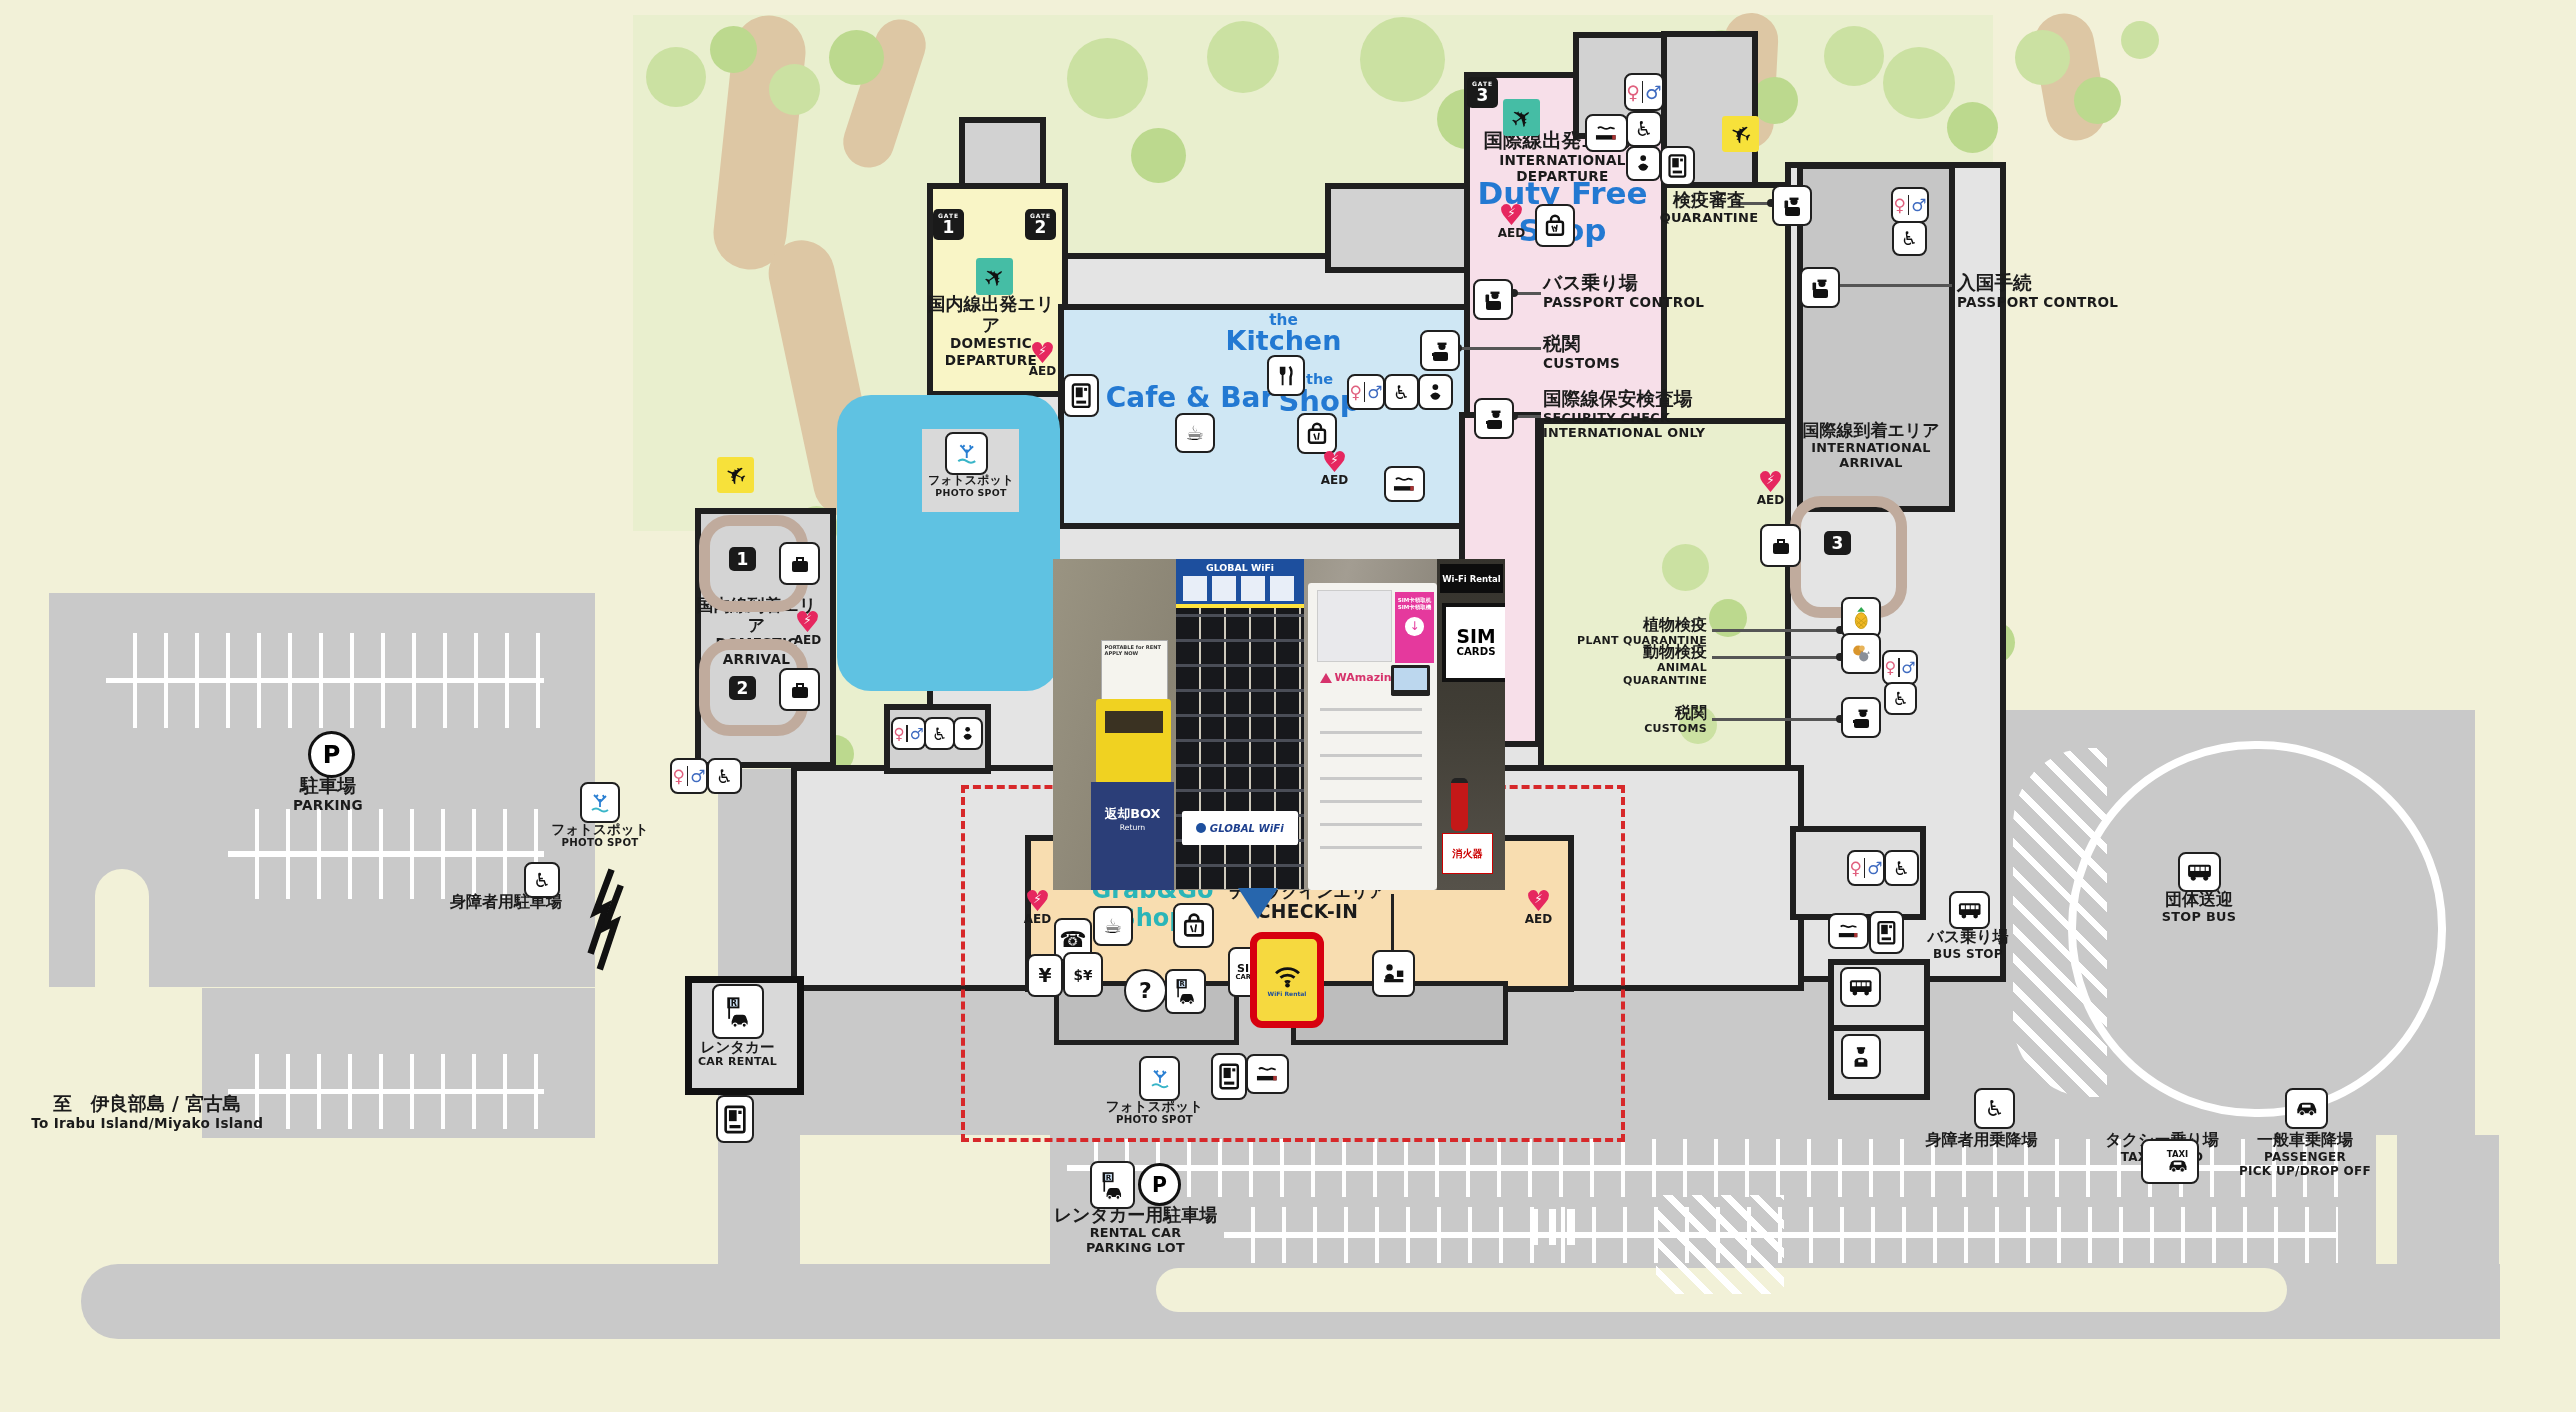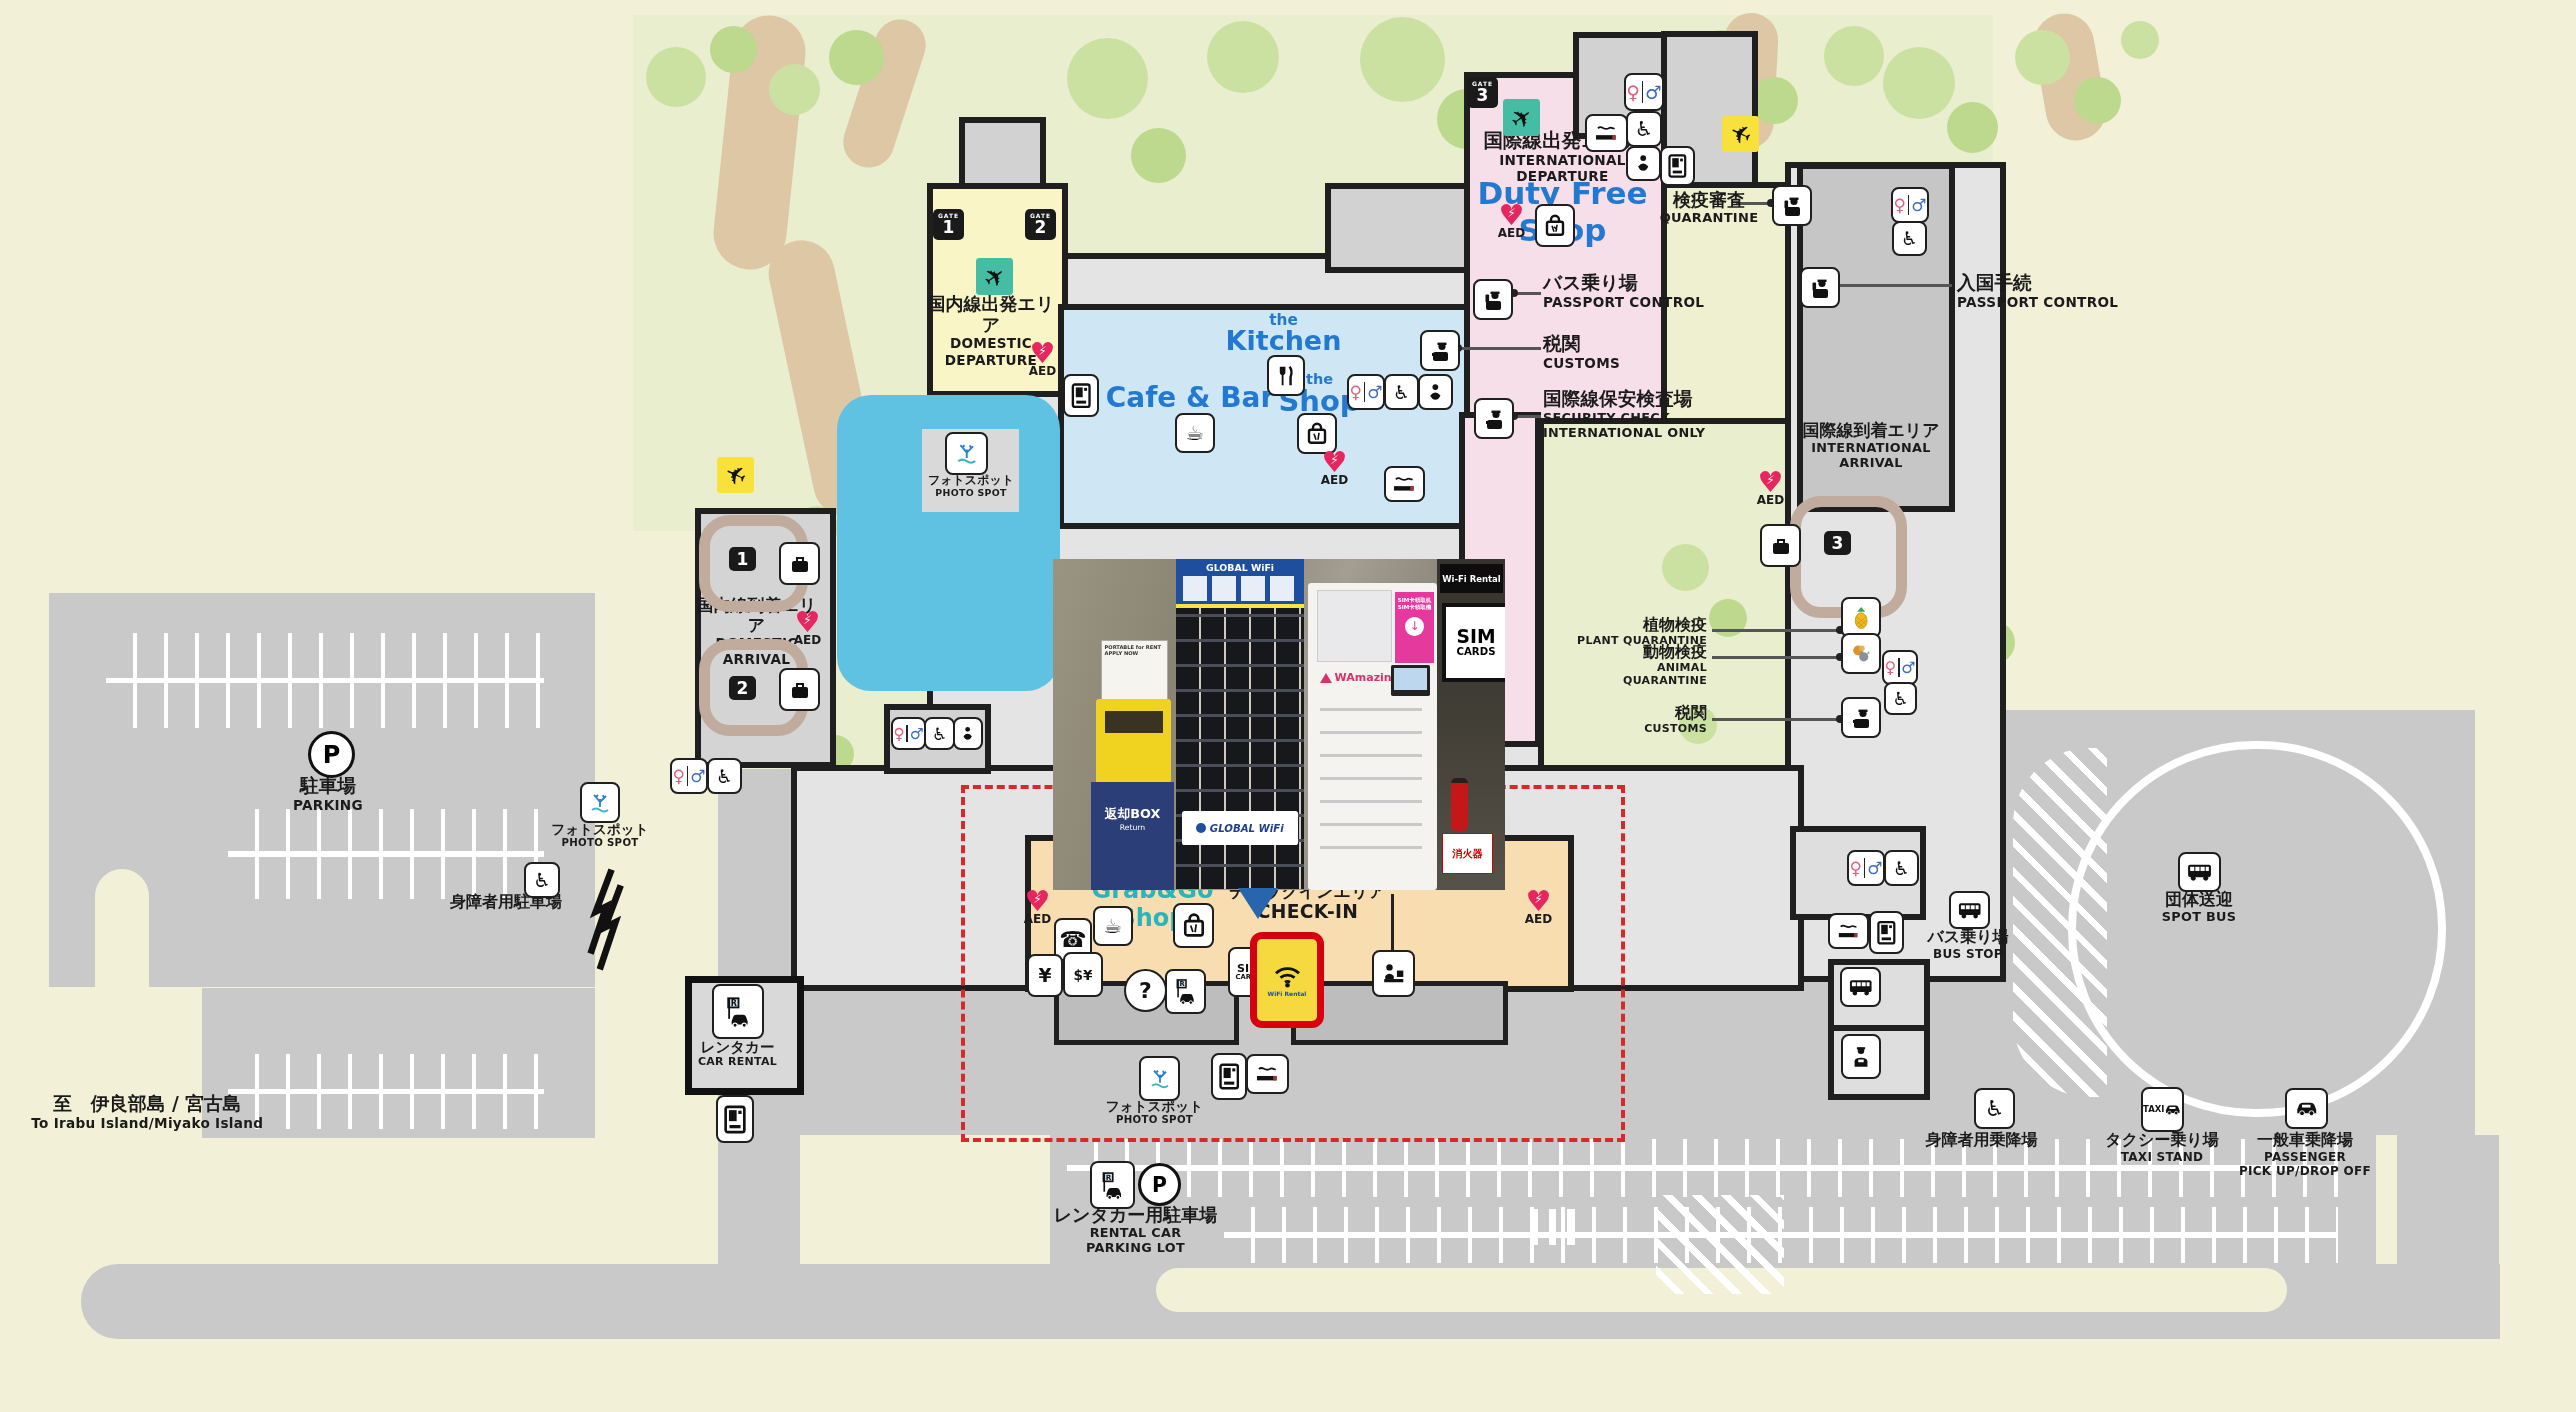--- a/index.html
+++ b/index.html
@@ -293,21 +293,21 @@
   <div class="lbl" style="left:15.3px;top:1093px;width:264px;">
     <span class="jp" style="font-size:18.7px;">至　伊良部島 / 宮古島</span>
     <span class="en" style="font-size:13.6px;">To Irabu Island/Miyako Island</span>
   </div>
   <div class="lbl" style="left:1904px;top:928px;width:128px;">
     <span class="jp" style="font-size:16px;">バス乗り場</span>
     <span class="en" style="font-size:12px;">BUS STOP</span>
   </div>
   <div class="lbl" style="left:2131px;top:889px;width:136px;">
     <span class="jp" style="font-size:17px;">団体送迎</span>
-    <span class="en" style="font-size:12.8px;">SPOT BUS</span>
+    <span class="en" style="font-size:12.8px;">STOP BUS</span>
   </div>
   <div class="lbl" style="left:1898px;top:1131px;width:167px;">
     <span class="jp" style="font-size:16px;">身障者用乗降場</span>
   </div>
   <div class="lbl" style="left:2081px;top:1131px;width:162px;">
     <span class="jp" style="font-size:16px;">タクシー乗り場</span>
     <span class="en" style="font-size:12px;">TAXI STAND</span>
   </div>
   <div class="lbl" style="left:2207px;top:1131px;width:196px;">
     <span class="jp" style="font-size:16px;">一般車乗降場</span>
@@ -750,21 +750,21 @@
         <rect x="14" y="5" width="4" height="4" fill="#fff"></rect>
         <rect x="19" y="5" width="3" height="4" fill="#fff"></rect>
         <circle cx="7" cy="16" r="2.4" fill="#111"></circle>
         <circle cx="19" cy="16" r="2.4" fill="#111"></circle>
       </svg>
     </span>
 
   <span class="ic" style="left:1974px;top:1088px;width:37px;height:37px;font-size:22px;">
       <span>♿</span>
     </span>
-  <span class="ic" style="left:2141px;top:1087px;width:39px;height:41px;flex-direction:row;">
+  <span class="ic" style="left:2141px;top:1139px;width:39px;height:41px;flex-direction:column;padding-left:15px;">
       <b style="font-size:8.5px;line-height:1;">TAXI</b>
       <svg width="24" height="15.3" viewBox="0 0 26 18">
         <path d="M3 10 L5 5 Q6 3 9 3 h8 q3 0 4 2 l2 5 v4 h-20z" fill="#111"></path>
         <rect x="8" y="5" width="9" height="3" fill="#fff"></rect>
         <circle cx="8" cy="14" r="2.6" fill="#111" stroke="#fff"></circle>
         <circle cx="18" cy="14" r="2.6" fill="#111" stroke="#fff"></circle>
       </svg>
     </span>
   <span class="ic" style="left:2285px;top:1088px;width:39px;height:37px;">
       <svg width="25.5" height="17" viewBox="0 0 26 18">

